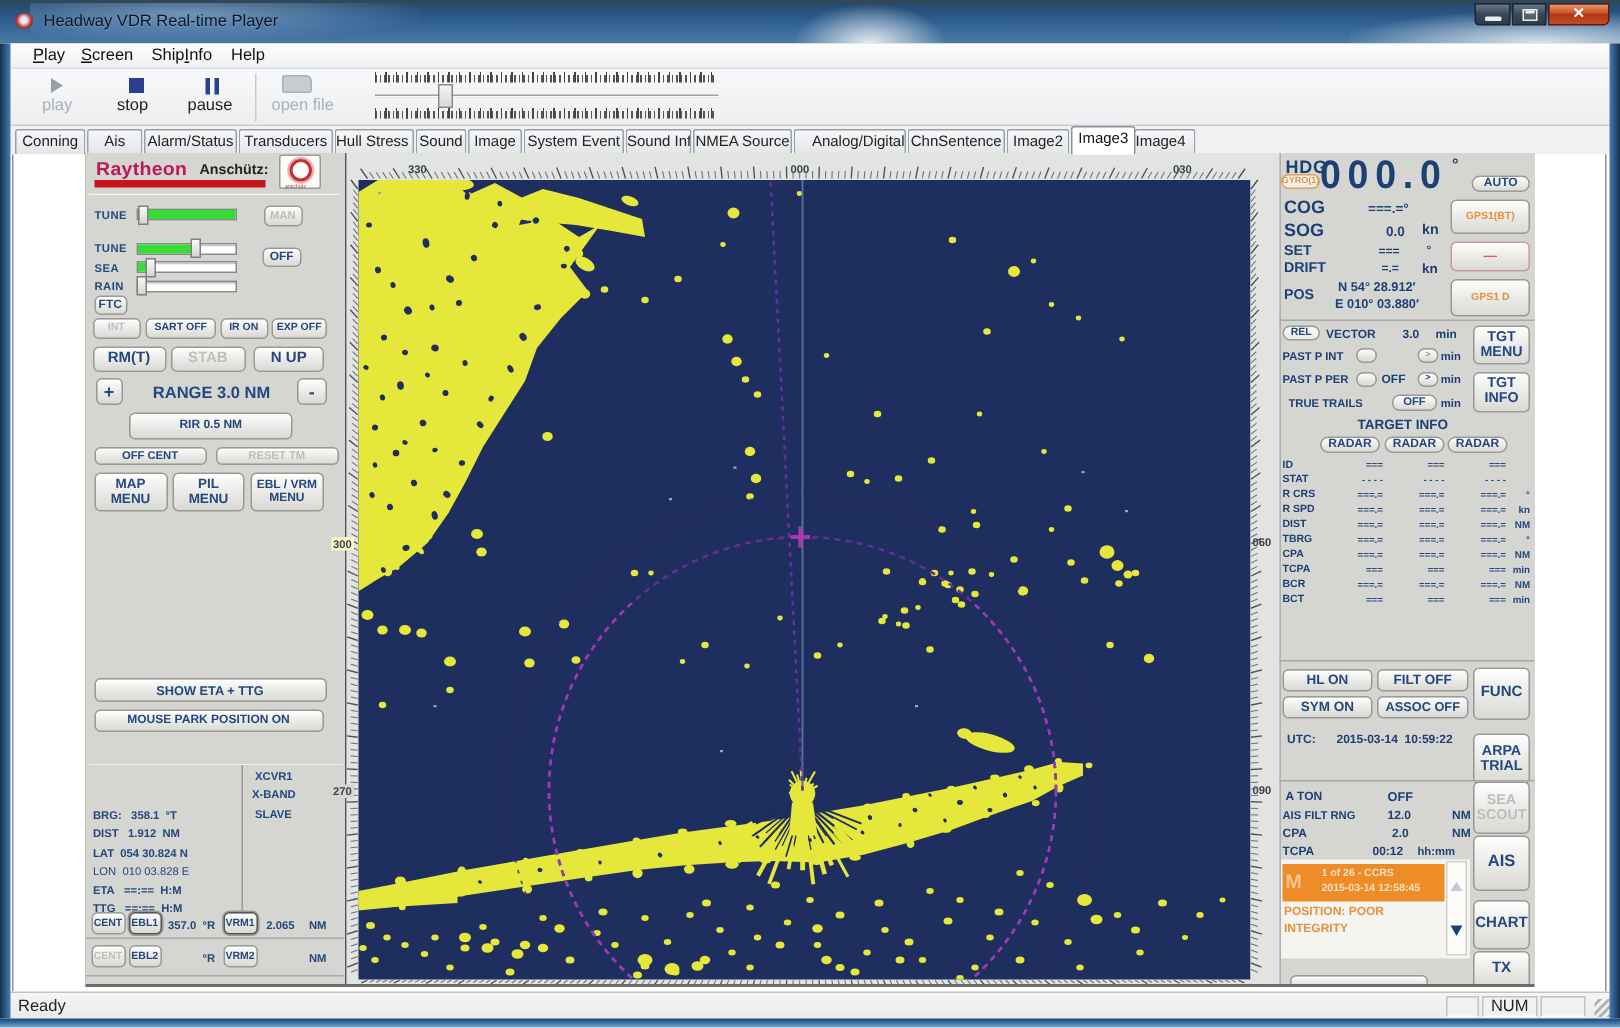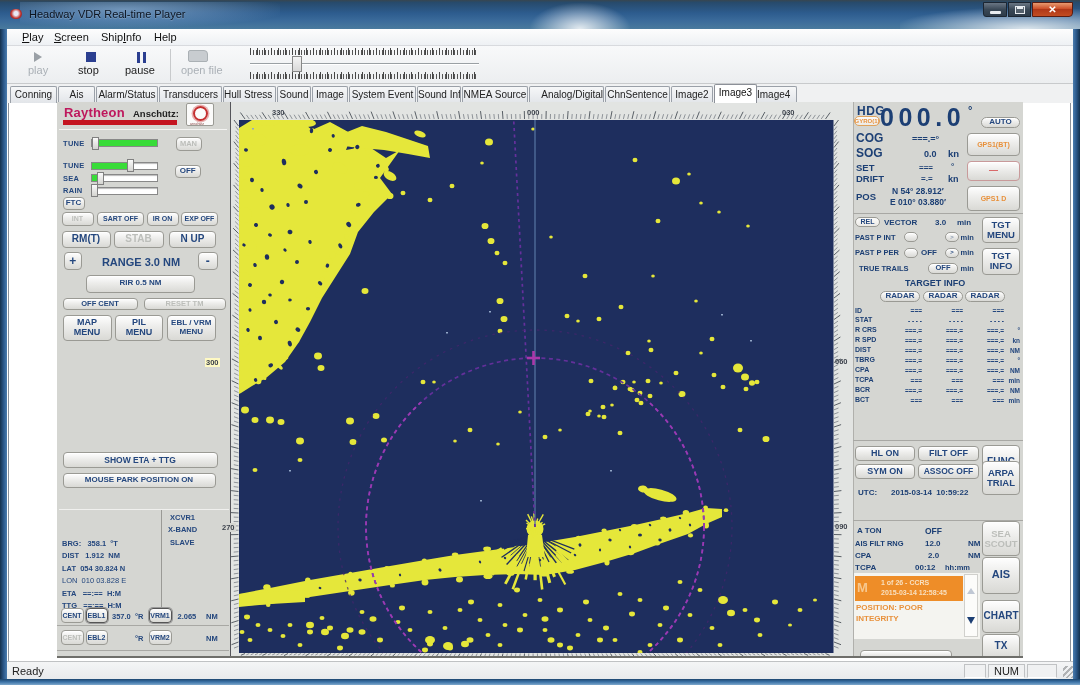--- a/index.html
+++ b/index.html
@@ -144,21 +144,21 @@
       <div class="b" style="left:91.5px;top:505.5px;width:23px;height:15.5px;font-size:7px;border:1.5px solid #555;box-shadow:0 0 0 1px #999">VRM1</div>
       <div style="position:absolute;left:120.5px;top:509.5px;font-size:7.5px;font-weight:bold;color:#24477e;white-space:nowrap">2.065</div>
       <div style="position:absolute;left:149px;top:509.5px;font-size:7.5px;font-weight:bold;color:#24477e;white-space:nowrap">NM</div>
       <div class="b bd" style="left:3.5px;top:527.5px;width:23px;height:15.5px;font-size:7px">CENT</div>
       <div class="b" style="left:28.5px;top:527.5px;width:22px;height:15.5px;font-size:7px">EBL2</div>
       <div style="position:absolute;left:78px;top:531.5px;font-size:7.5px;font-weight:bold;color:#24477e;white-space:nowrap">°R</div>
       <div class="b" style="left:91.5px;top:527.5px;width:23px;height:15.5px;font-size:7px">VRM2</div>
       <div style="position:absolute;left:149px;top:531.5px;font-size:7.5px;font-weight:bold;color:#24477e;white-space:nowrap">NM</div>
       <div style="position:absolute;left:0px;top:547.5px;width:172px;height:1px;background:#a8a8a4"></div>
     </div>
-<div style="position:absolute;left:148px;top:256px;font-size:7.5px;font-weight:bold;color:#3c424c;background:#fef9c3;padding:0 1px;z-index:5">300</div>
+<div style="position:absolute;left:164px;top:256px;font-size:7.5px;font-weight:bold;color:#3c424c;background:#fef9c3;padding:0 1px;z-index:5">300</div>
 <div style="position:absolute;left:164px;top:421px;font-size:7.5px;font-weight:bold;color:#3c424c;background:#d5d6d2;padding:0 1px;z-index:5">270</div>
 <svg width="622" height="556" viewBox="0 0 622 556" style="position:absolute;left:174px;top:0">
 <rect x="0" y="0" width="622" height="556" fill="#e2e4e2"></rect>
 <text x="41" y="13" fill="#3c424c" style="font-family:Liberation Sans,sans-serif;font-size:7.5px;font-weight:bold">330</text>
 <text x="296" y="13" fill="#3c424c" style="font-family:Liberation Sans,sans-serif;font-size:7.5px;font-weight:bold">000</text>
 <text x="551" y="13" fill="#3c424c" style="font-family:Liberation Sans,sans-serif;font-size:7.5px;font-weight:bold">030</text>
 <text x="604" y="262" fill="#3c424c" style="font-family:Liberation Sans,sans-serif;font-size:7.5px;font-weight:bold">060</text>
 <text x="604" y="427" fill="#3c424c" style="font-family:Liberation Sans,sans-serif;font-size:7.5px;font-weight:bold">090</text>
 <line x1="14.0" y1="17.0" x2="9.4" y2="10.5" stroke="#4a5058" stroke-width="0.9"></line>
 <line x1="18.3" y1="17.0" x2="15.4" y2="12.9" stroke="#6a7078" stroke-width="0.7"></line>
@@ -1216,21 +1216,21 @@
       <div style="position:absolute;left:129px;top:294.5499999999999px;width:22px;font-size:6.5px;font-weight:bold;color:#24477e;text-align:right;white-space:nowrap">===</div>
       <div style="position:absolute;left:152px;top:294.5499999999999px;width:15px;font-size:6.5px;font-weight:bold;color:#24477e;text-align:right">min</div>
       <div style="position:absolute;left:0;top:337.5px;width:170px;height:1px;background:#a8a8a4"></div>
       <div class="b" style="left:2px;top:343.5px;width:60px;height:15.5px;font-size:9px">HL ON</div>
       <div class="b" style="left:65px;top:343.5px;width:61px;height:15.5px;font-size:9px">FILT OFF</div>
       <div class="b" style="left:2px;top:362px;width:60px;height:15px;font-size:9px">SYM ON</div>
       <div class="b" style="left:65px;top:362px;width:61px;height:15px;font-size:8.5px">ASSOC OFF</div>
       <div class="b" style="left:129px;top:342.5px;width:38px;height:35px;font-size:10px">FUNC</div>
       <div style="position:absolute;left:5px;top:385.5px;font-size:8px;font-weight:bold;color:#1c3f74;white-space:nowrap">UTC:</div>
       <div style="position:absolute;left:38px;top:385.5px;font-size:8px;font-weight:bold;color:#1c3f74;white-space:nowrap">2015-03-14&nbsp; 10:59:22</div>
-      <div class="b" style="left:129px;top:359px;width:38px;height:34px;font-size:9.5px">ARPA<br>TRIAL</div>
+      <div class="b" style="left:129px;top:387px;width:38px;height:34px;font-size:9.5px">ARPA<br>TRIAL</div>
       <div style="position:absolute;left:0;top:418px;width:170px;height:1px;background:#a8a8a4"></div>
       <div style="position:absolute;left:4px;top:423.5px;font-size:8px;font-weight:bold;color:#1c3f74;white-space:nowrap">A TON</div>
       <div style="position:absolute;left:72px;top:423.5px;font-size:8.5px;font-weight:bold;color:#1c3f74;white-space:nowrap">OFF</div>
       <div style="position:absolute;left:2px;top:436.5px;font-size:7.5px;font-weight:bold;color:#1c3f74;white-space:nowrap">AIS FILT RNG</div>
       <div style="position:absolute;left:72px;top:436.5px;font-size:8px;font-weight:bold;color:#1c3f74;white-space:nowrap">12.0</div>
       <div style="position:absolute;left:115px;top:436.5px;font-size:8px;font-weight:bold;color:#1c3f74;white-space:nowrap">NM</div>
       <div style="position:absolute;left:2px;top:448.5px;font-size:8px;font-weight:bold;color:#1c3f74;white-space:nowrap">CPA</div>
       <div style="position:absolute;left:75px;top:448.5px;font-size:8px;font-weight:bold;color:#1c3f74;white-space:nowrap">2.0</div>
       <div style="position:absolute;left:115px;top:448.5px;font-size:8px;font-weight:bold;color:#1c3f74;white-space:nowrap">NM</div>
       <div style="position:absolute;left:2px;top:460.5px;font-size:8px;font-weight:bold;color:#1c3f74;white-space:nowrap">TCPA</div>

